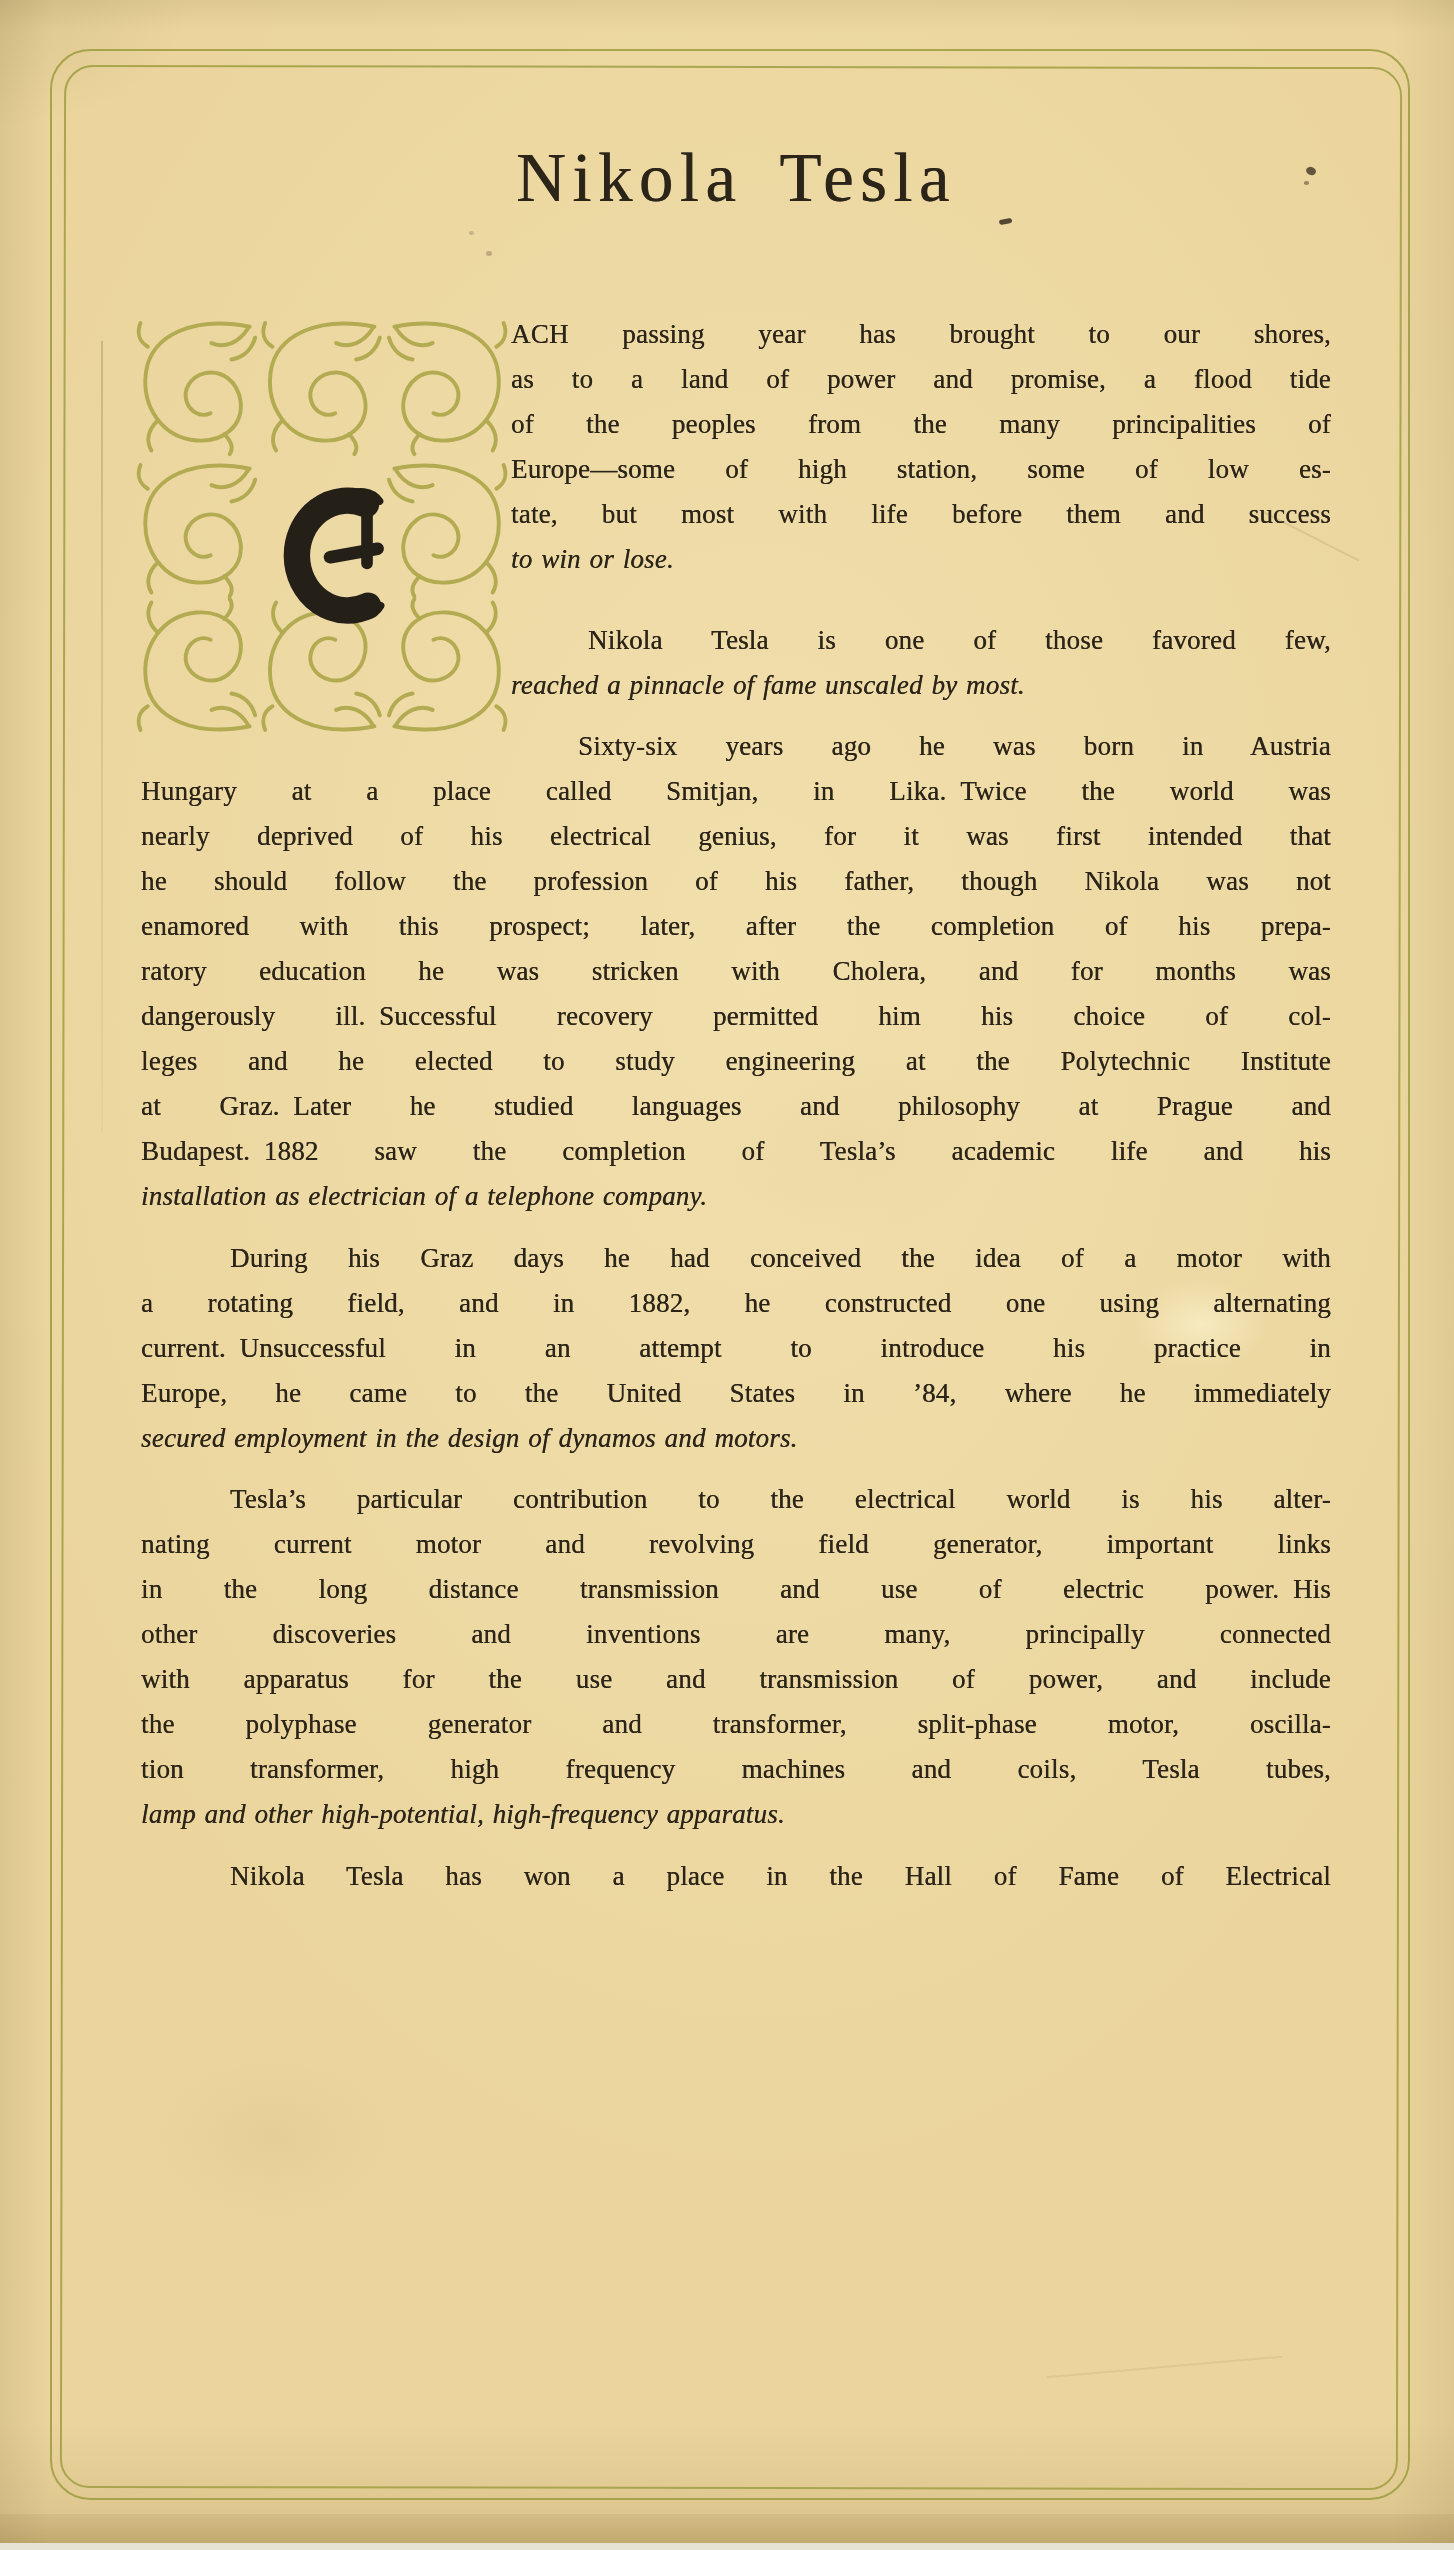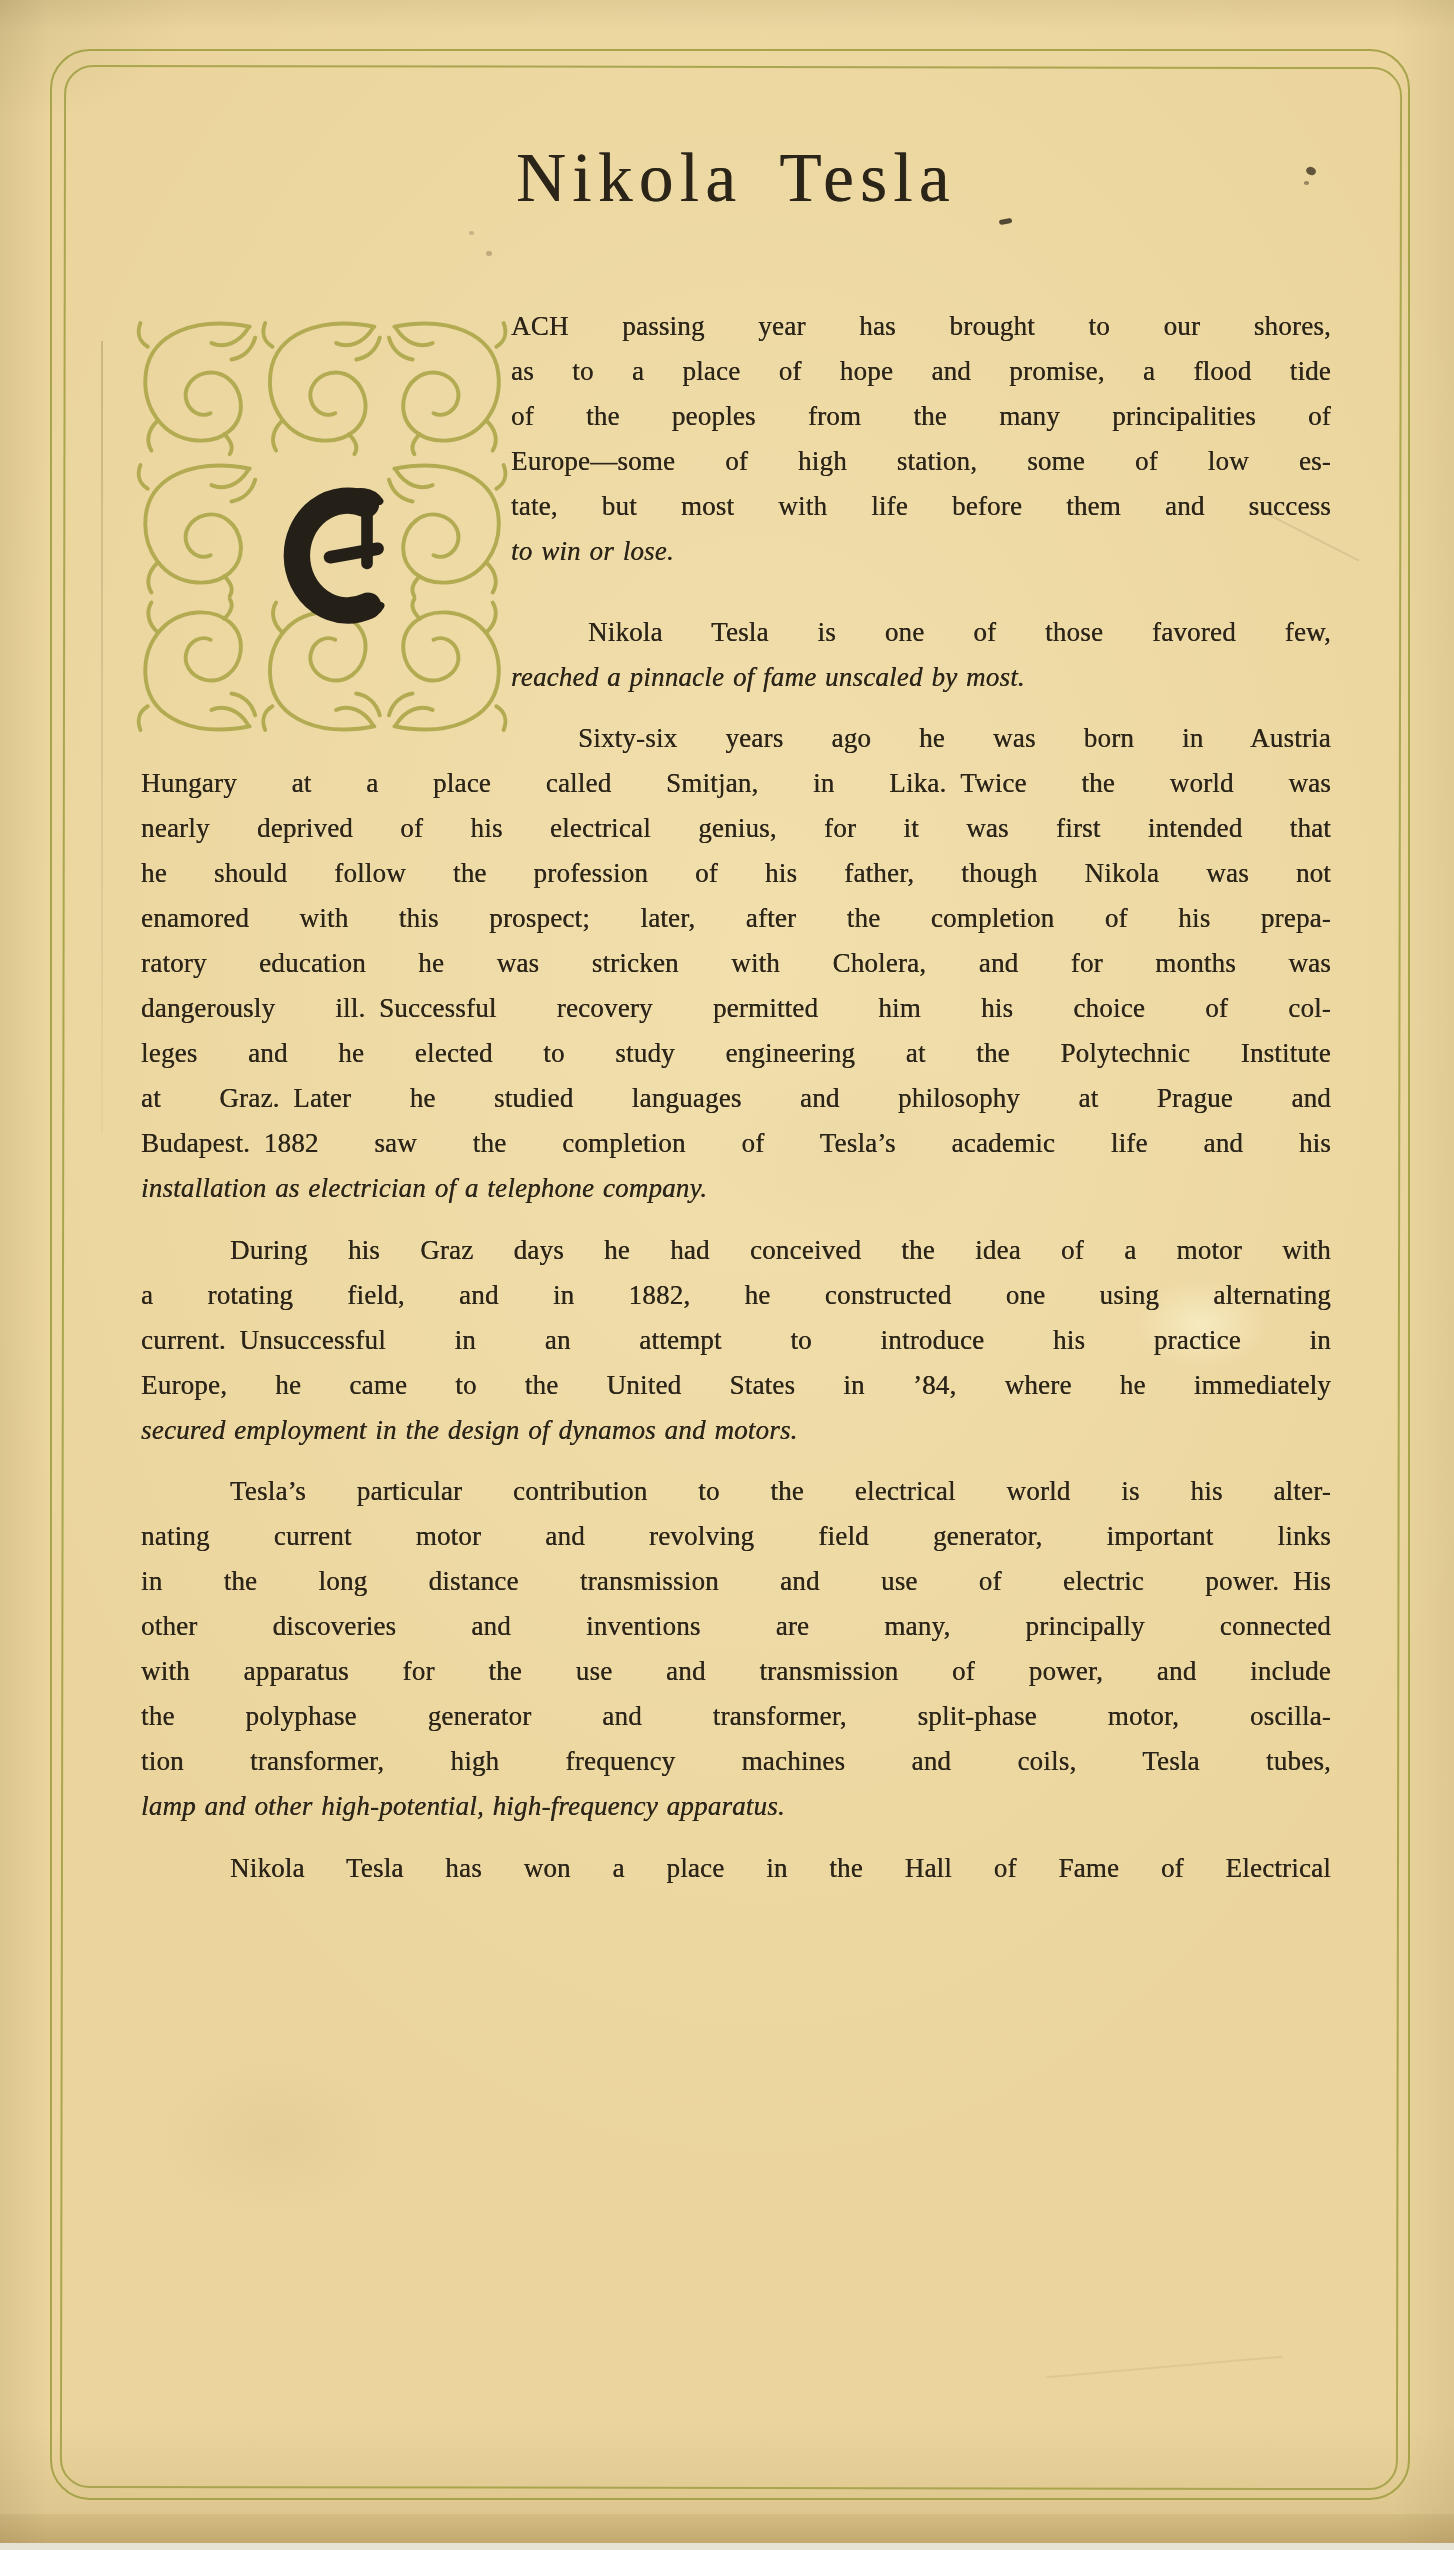--- a/index.html
+++ b/index.html
@@ -36,21 +36,21 @@
     background:#2b2418;border-radius:2.7px;opacity:.8;transform:rotate(-10deg);
   }
   .ornament{position:absolute;left:135px;top:314px;width:375px;height:425px;}
   .bodytext{
     position:absolute;left:141px;top:304px;width:1190px;
     font-size:27px;line-height:45px;
     letter-spacing:0.2px;word-spacing:1.8px;
     text-shadow:0.3px 0.3px 0 rgba(40,32,20,0.85);
   }
   .para{margin:16.4px 0 0 0;}
-  .para:first-child{margin-top:0;}
+  .para:first-child{margin-top:8px;}
   .para.opening,.para.opening-indent{margin-left:370px;}
   .line{text-align:justify;text-align-last:justify;}
   .line.last{text-align-last:left;font-style:italic;}
   .para.opening-indent .line.first{text-indent:77px;margin-top:36px;}
   .para.deep .line.first{text-indent:437px;}
   .para.standard .line.first{text-indent:89px;}
   .speck{position:absolute;background:#33291c;border-radius:50%;}
   .speck.s1{left:1306px;top:167px;width:10px;height:8.2px;opacity:.75;transform:rotate(20deg);}
   .speck.s2{left:1304px;top:181px;width:4.5px;height:3.6px;opacity:.45;}
   .speck.s3{left:486px;top:251px;width:5.5px;height:4.5px;opacity:.25;}
@@ -101,21 +101,21 @@
       <path d="M52,70 L97,62" stroke-width="12"></path>
       <path d="M87,26 L87,76" stroke-width="11"></path>
       <path d="M66,13 C78,5 92,7 99,17" stroke-width="7"></path>
       <path d="M70,122 C82,130 94,126 100,116" stroke-width="7"></path>
     </g>
   </svg>
 
   <div class="bodytext">
       <div class="para opening">
         <div class="line first">ACH passing year has brought to our shores,</div>
-        <div class="line">as to a place of hope and promise, a flood tide</div>
+        <div class="line">as to a land of power and promise, a flood tide</div>
         <div class="line">of the peoples from the many principalities of</div>
         <div class="line">Europe—some of high station, some of low es-</div>
         <div class="line">tate, but most with life before them and success</div>
         <div class="line last">to win or lose.</div>
       </div>
       <div class="para opening-indent">
         <div class="line first">Nikola Tesla is one of those favored few,</div>
         <div class="line last">reached a pinnacle of fame unscaled by most.</div>
       </div>
       <div class="para deep">

